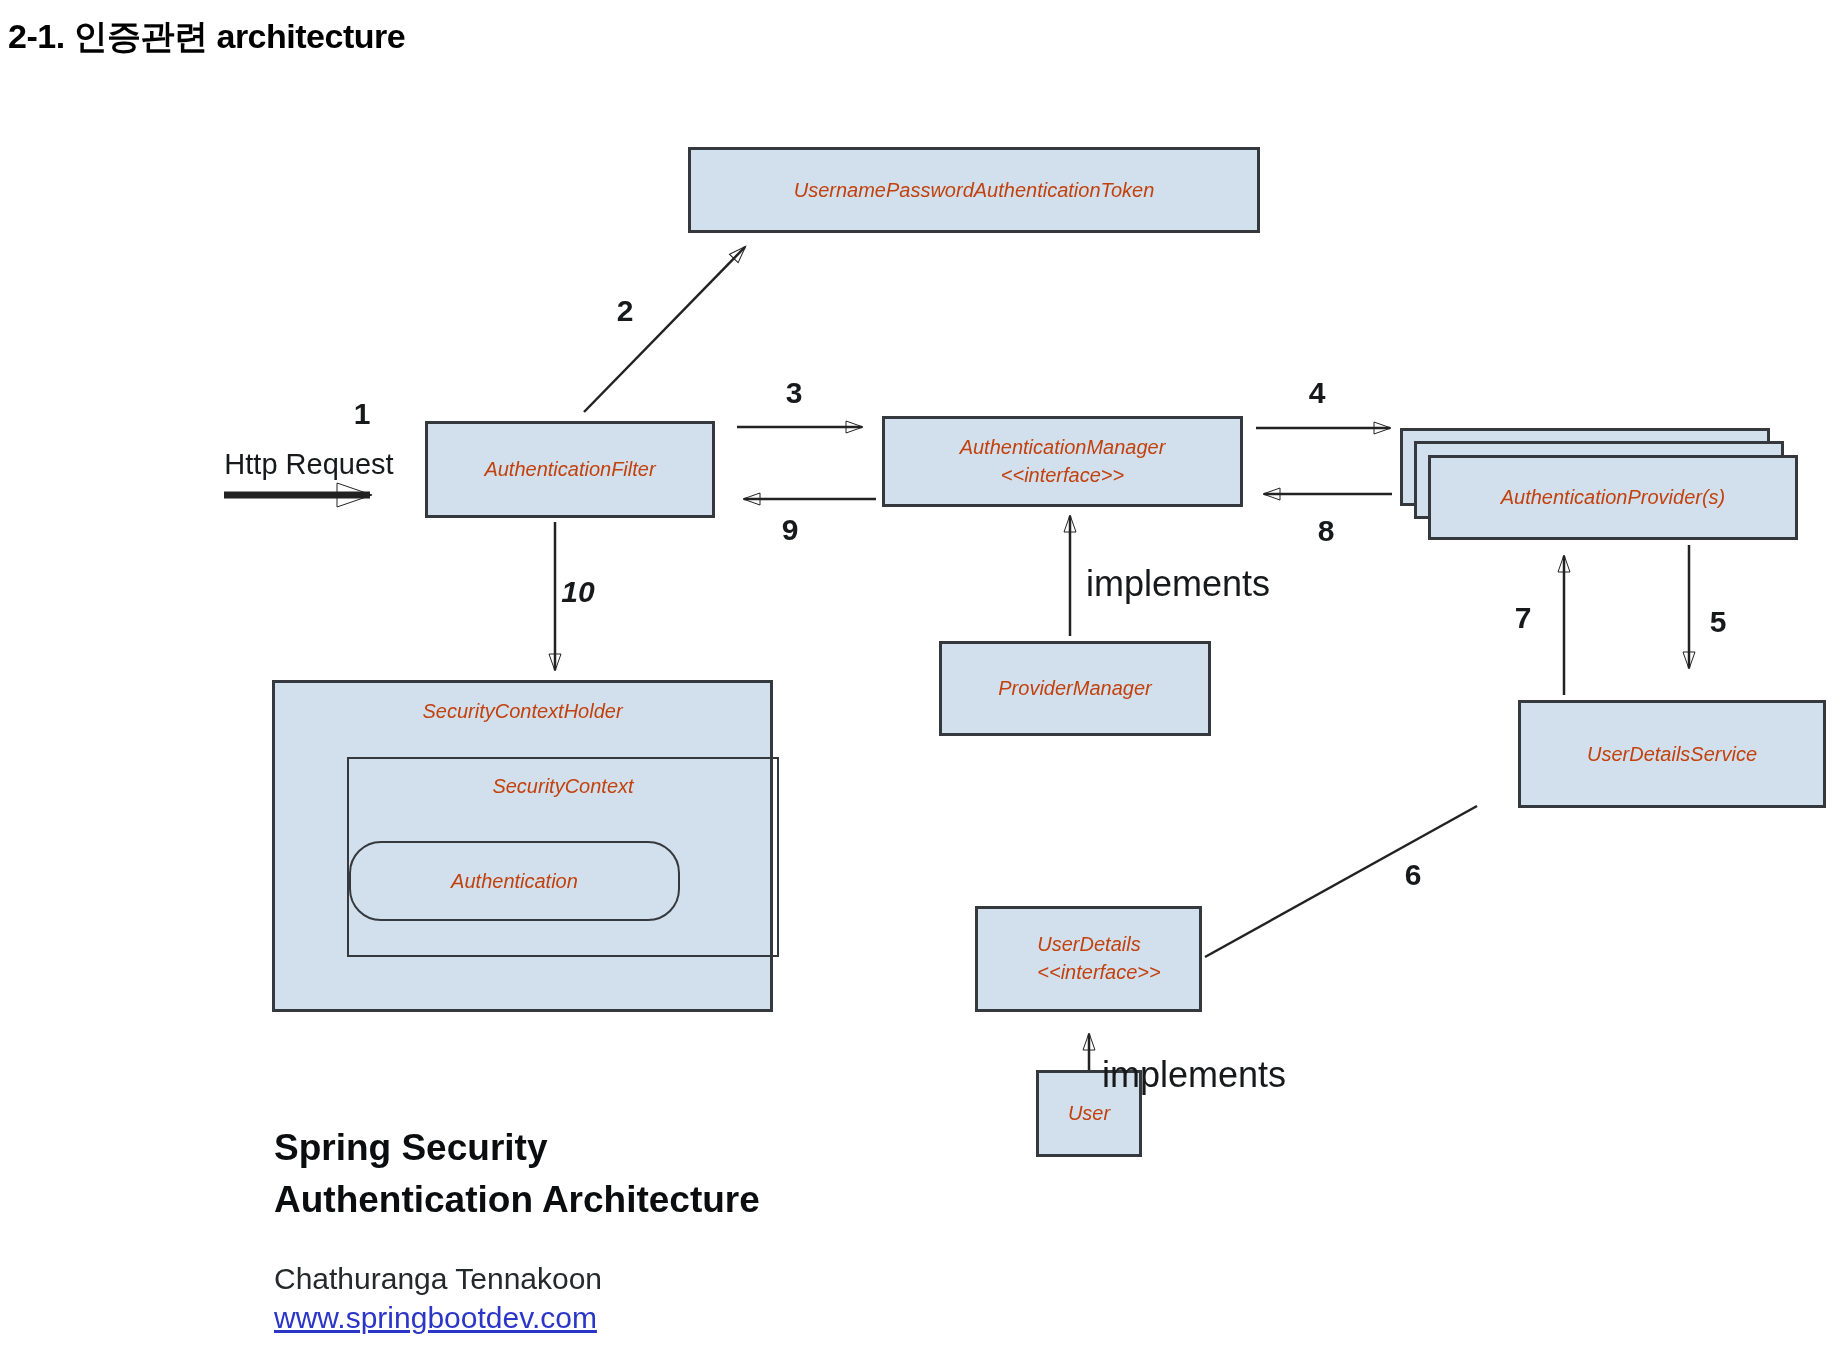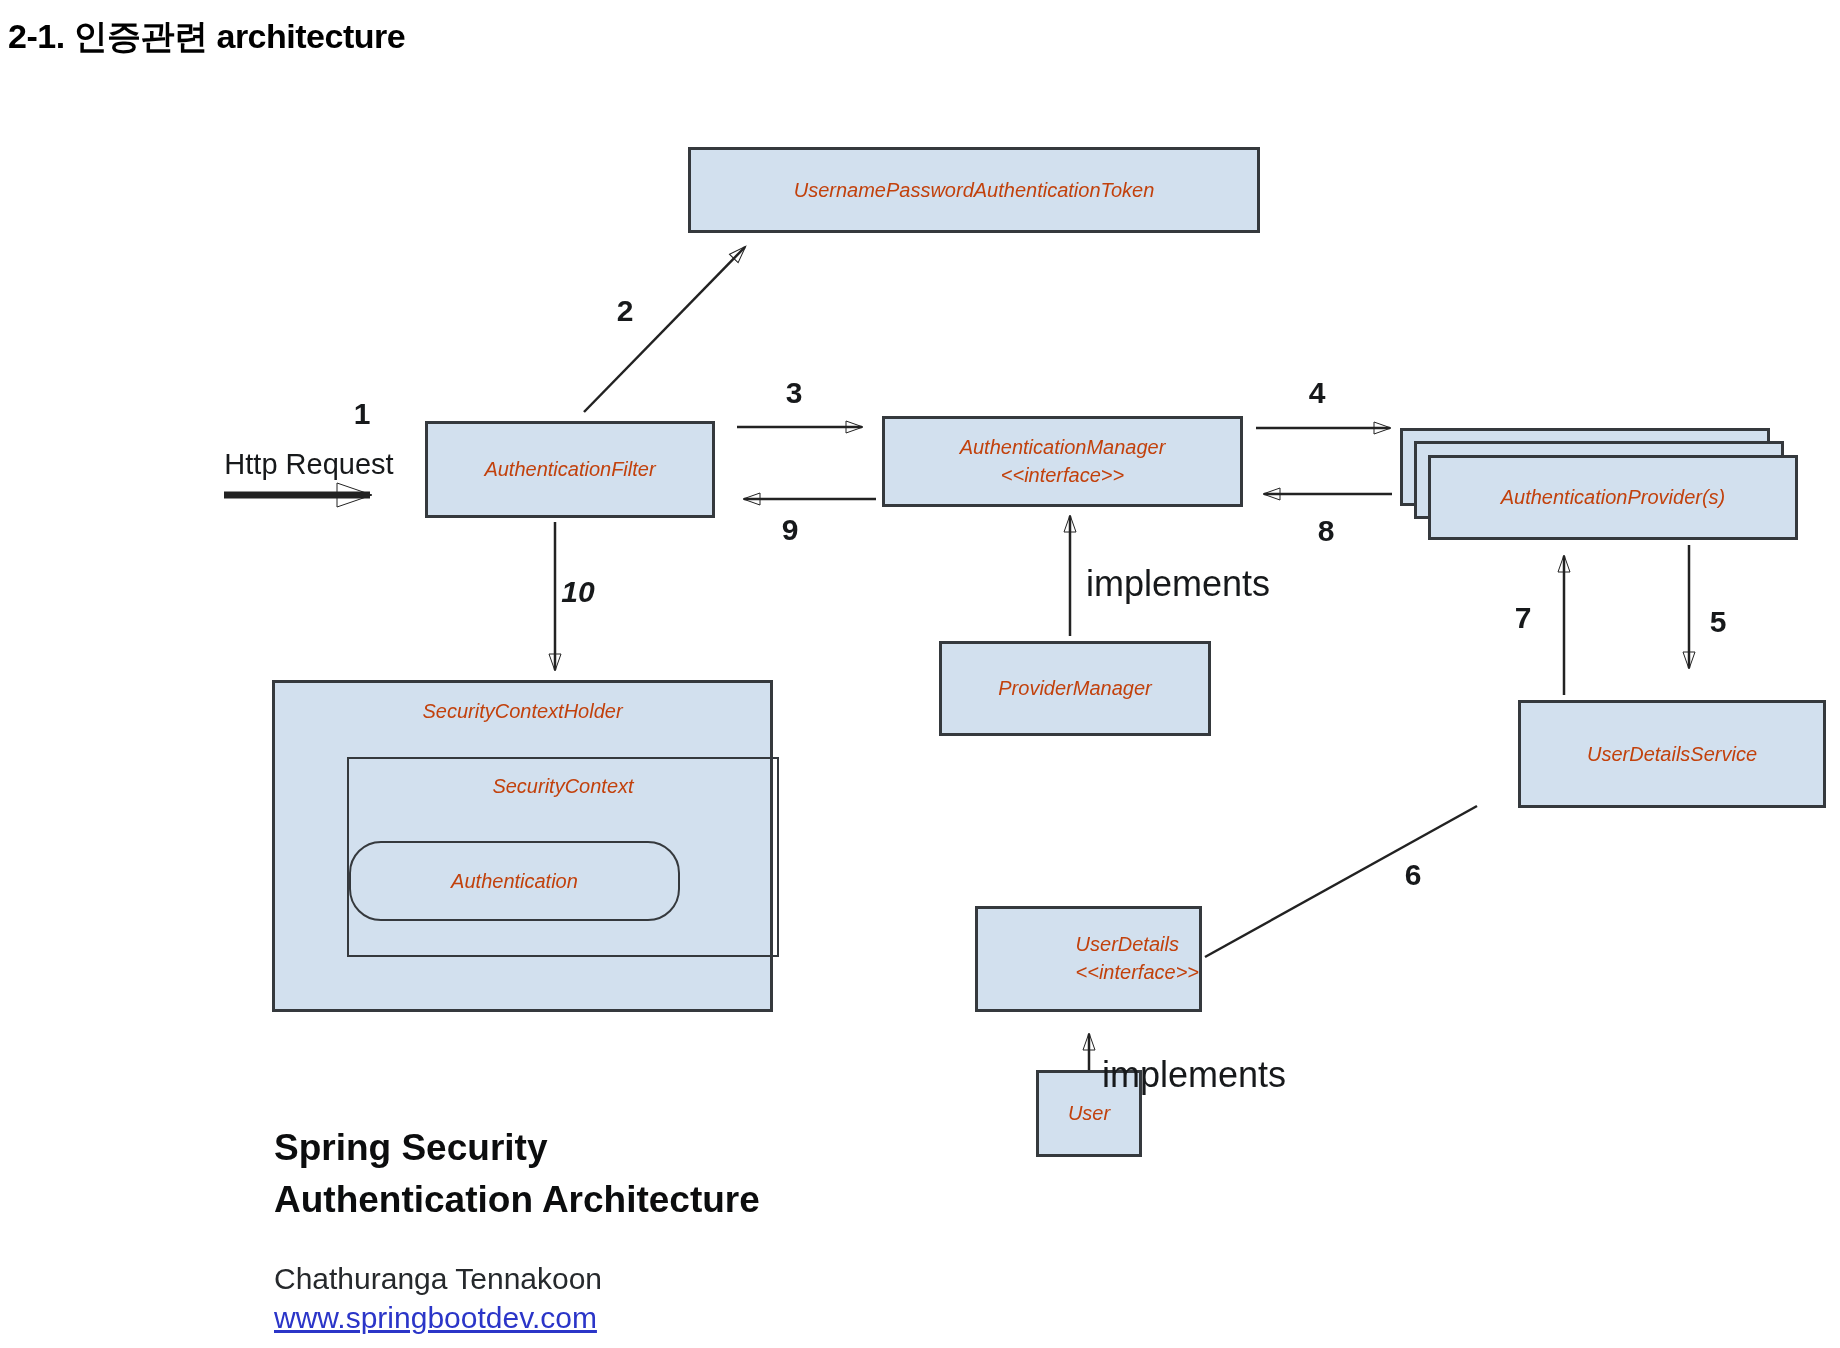--- a/index.html
+++ b/index.html
@@ -40,21 +40,21 @@
     position:absolute;left:274px;top:1122px;
     font-size:37px;font-weight:bold;line-height:1.4;color:#0c0d0e;
   }
   .footer-author{
     position:absolute;left:274px;top:1262px;font-size:30px;color:#26292c;
   }
   .footer-link{
     position:absolute;left:274px;top:1301px;font-size:30px;
     color:var(--link);text-decoration:underline;
   }
-  .udetails{justify-content:flex-end;text-align:left;padding-left:21px;}
+  .udetails{justify-content:center;text-align:left;padding-left:21px;}
 </style>
 </head>
 <body>
 
 <div class="canvas">
 
   <div class="page-title">2-1. 인증관련 architecture</div>
 
   <svg class="connectors" viewBox="0 0 1840 1348">
     <defs>

